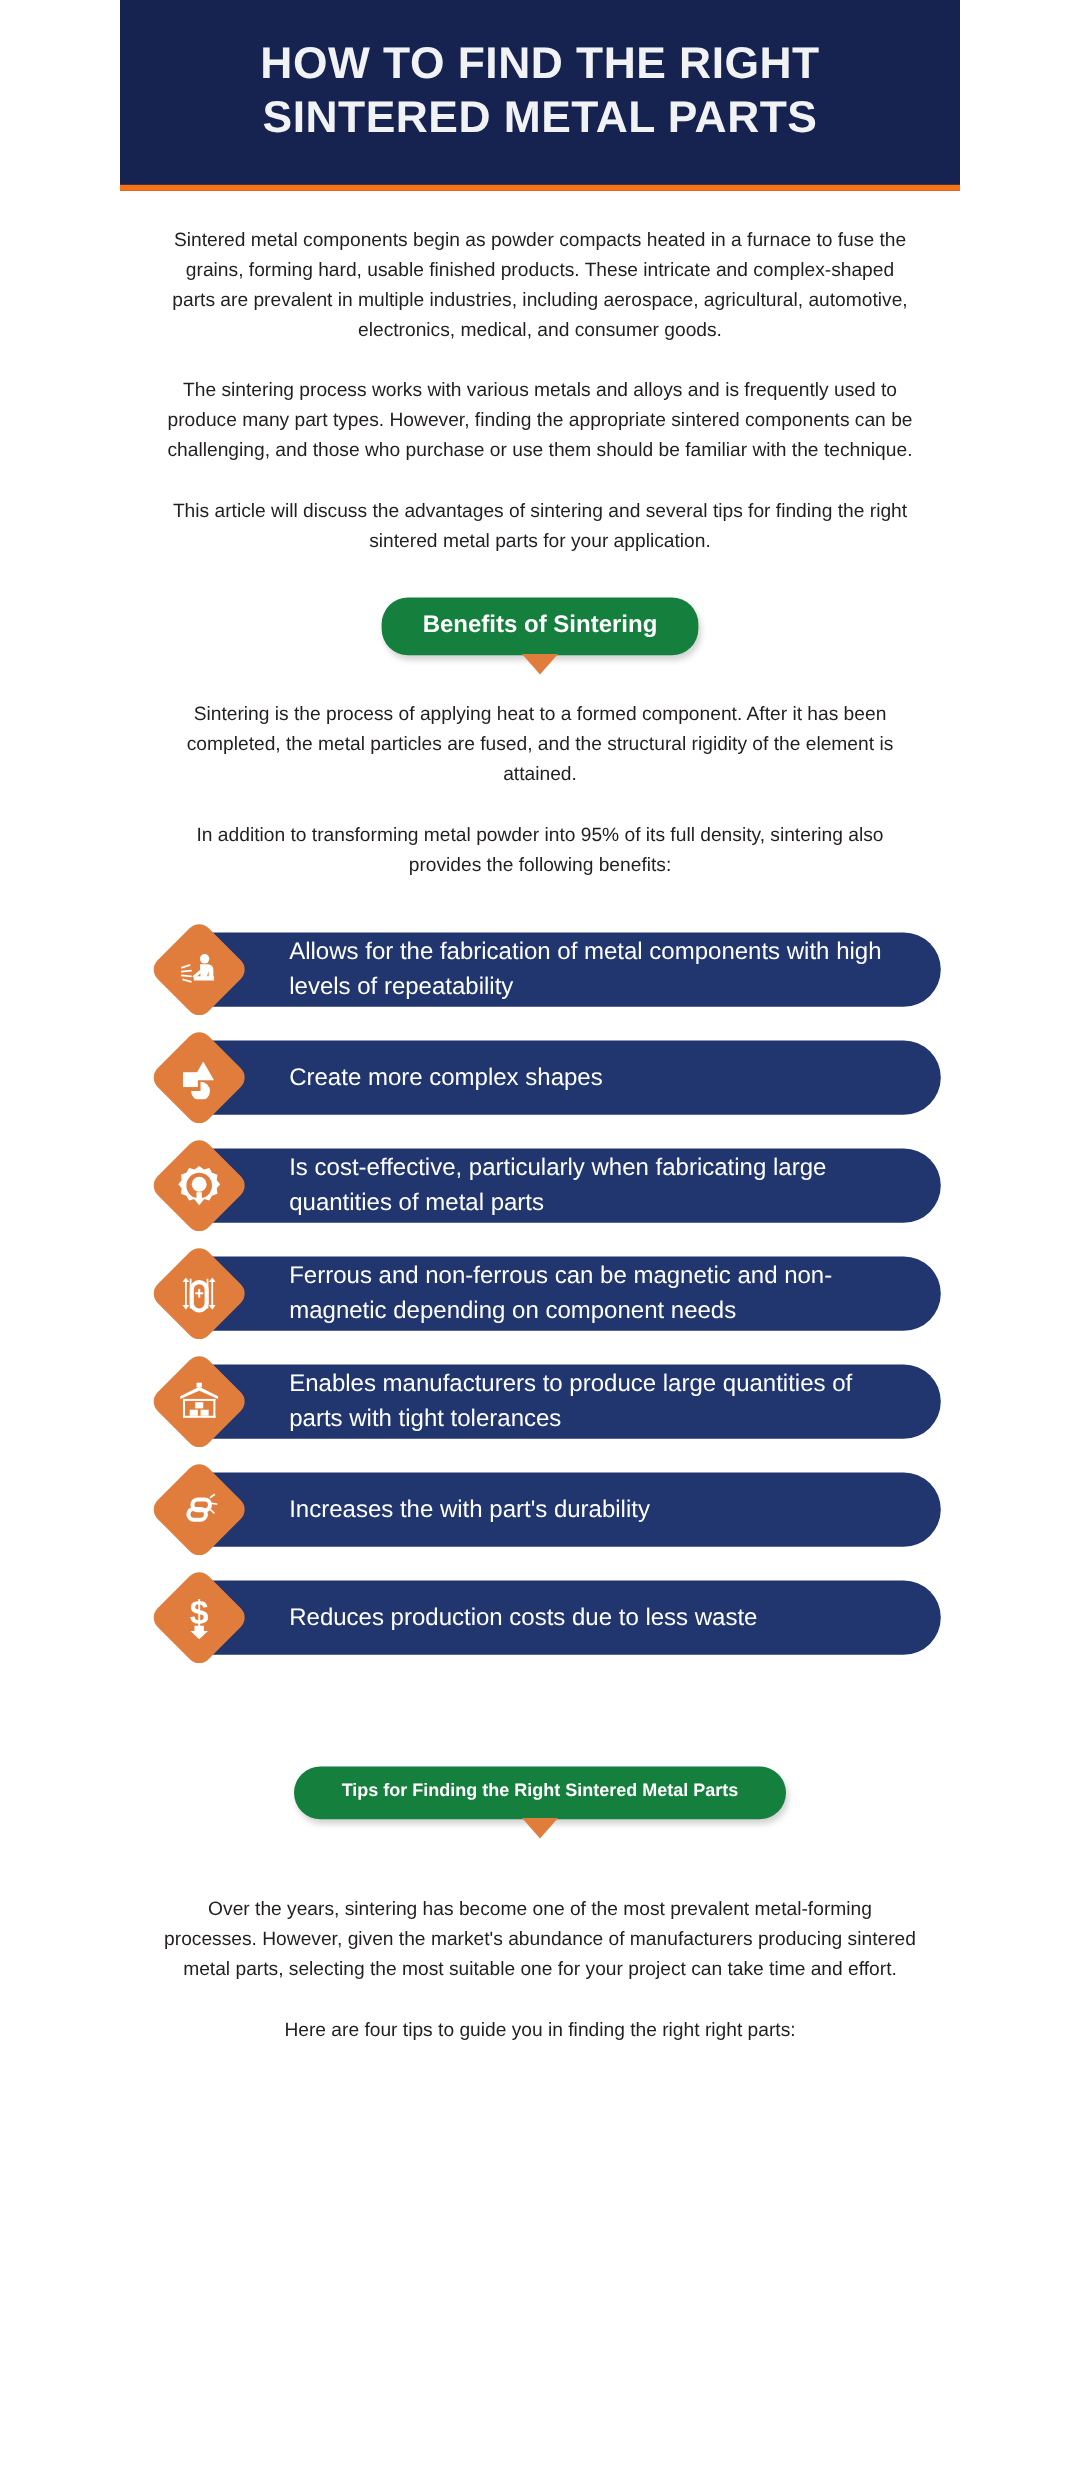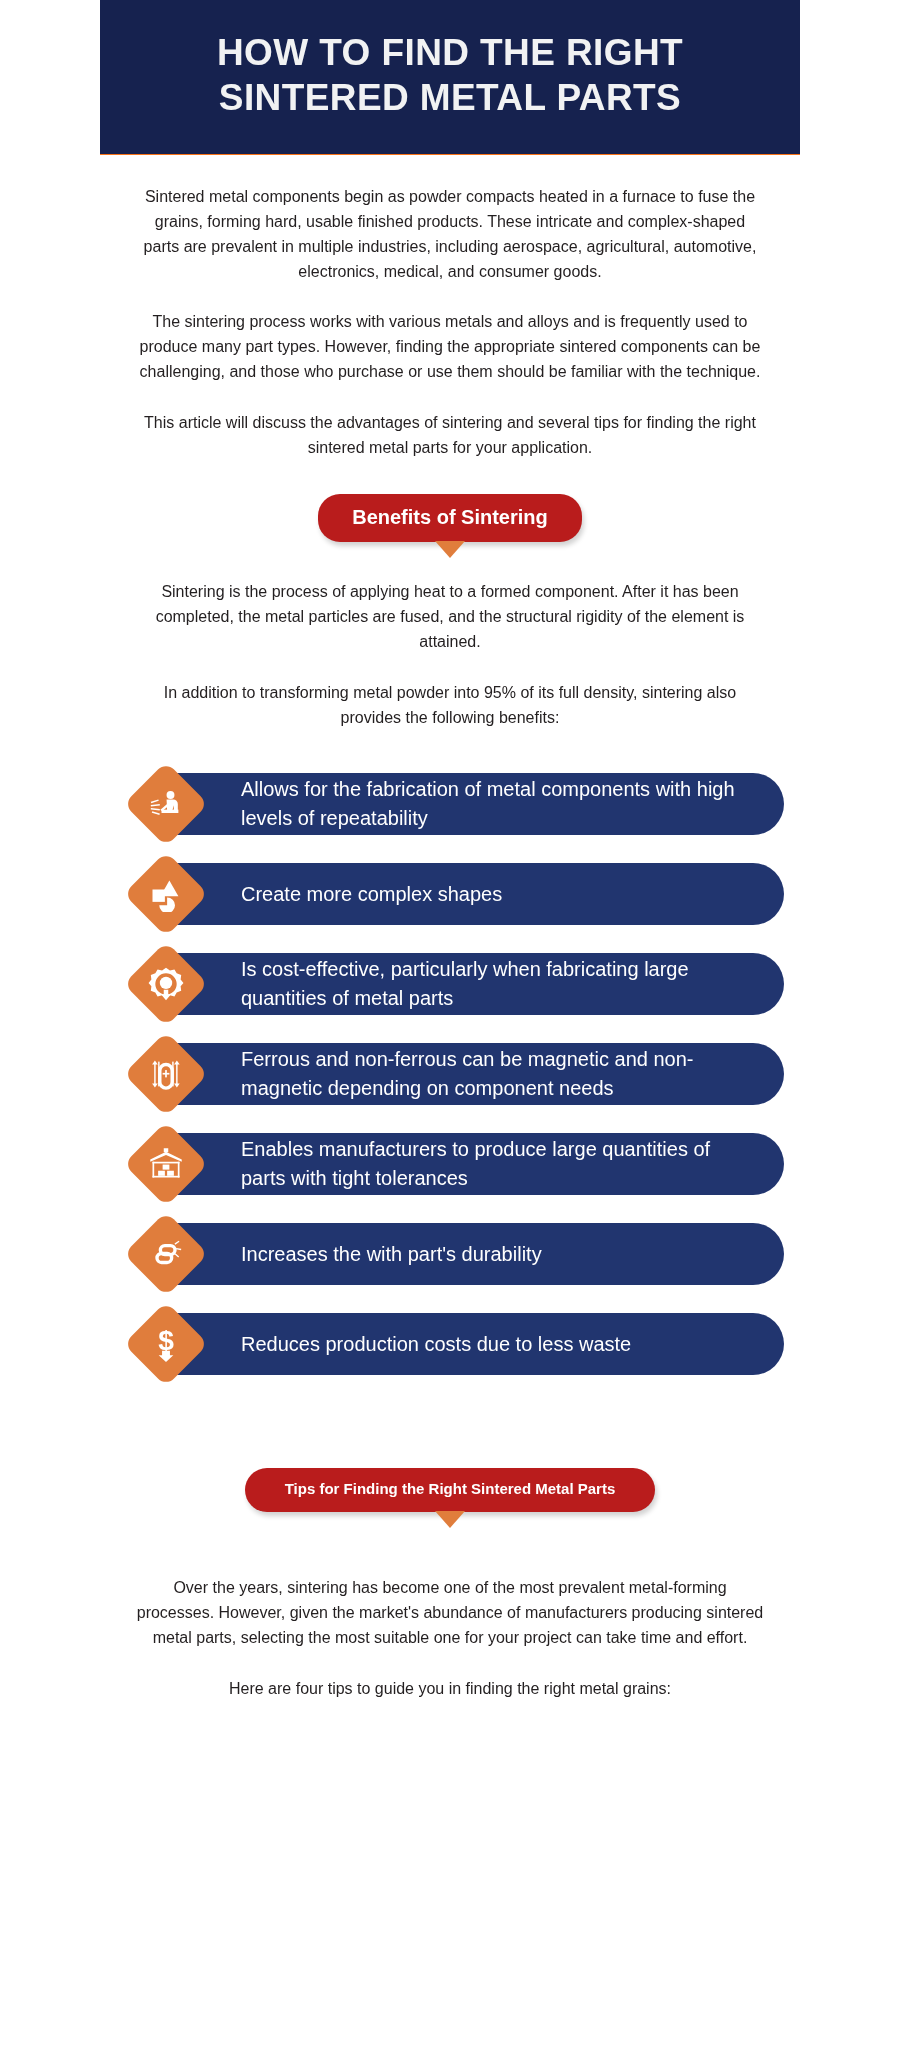--- a/index.html
+++ b/index.html
@@ -27,21 +27,21 @@
   .sheet {
     position: relative;
     width: 700px;
     margin: 0 auto;
     background: #ffffff;
   }
 
   
   .header {
     background: #16224f;
-    border-bottom: 1px solid #f97316;
+    border-bottom: 5px solid #f97316;
     padding: 30px 40px 34px 40px;
     text-align: center;
   }
   .header h1 {
     color: #f1f2f3;
     font-size: 37px;
     line-height: 1.22;
     font-weight: 700;
     letter-spacing: 0.4px;
     text-transform: uppercase;
@@ -62,21 +62,21 @@
 
   
   .banner-wrap {
     display: flex;
     justify-content: center;
     margin-top: 34px;
     position: relative;
   }
   .banner {
     position: relative;
-    background: #b91c1c;
+    background: #15803d;
     border-radius: 22px;
     padding: 11px 34px 12px 34px;
     box-shadow: 2px 4px 5px rgba(0,0,0,0.18);
   }
   .banner-text {
     color: #ffffff;
     font-size: 20px;
     font-weight: 700;
     line-height: 1.25;
     text-align: center;
@@ -318,17 +318,17 @@
     <div class="gap-lg"></div>
 
     <div class="banner-wrap">
       <div class="banner wide">
         <div class="banner-text">Tips for Finding the Right Sintered Metal Parts</div>
       </div>
     </div>
 
     <div class="body-copy closing">
       <p class="para" style="margin-top:64px">Over the years, sintering has become one of the most prevalent metal-forming processes. However, given the market's abundance of manufacturers producing sintered metal parts, selecting the most suitable one for your project can take time and effort.</p>
-      <p class="para">Here are four tips to guide you in finding the right metal grains:</p>
+      <p class="para">Here are four tips to guide you in finding the right right parts:</p>
     </div>
 
   </div>
 </div>
 
 </body></html>

